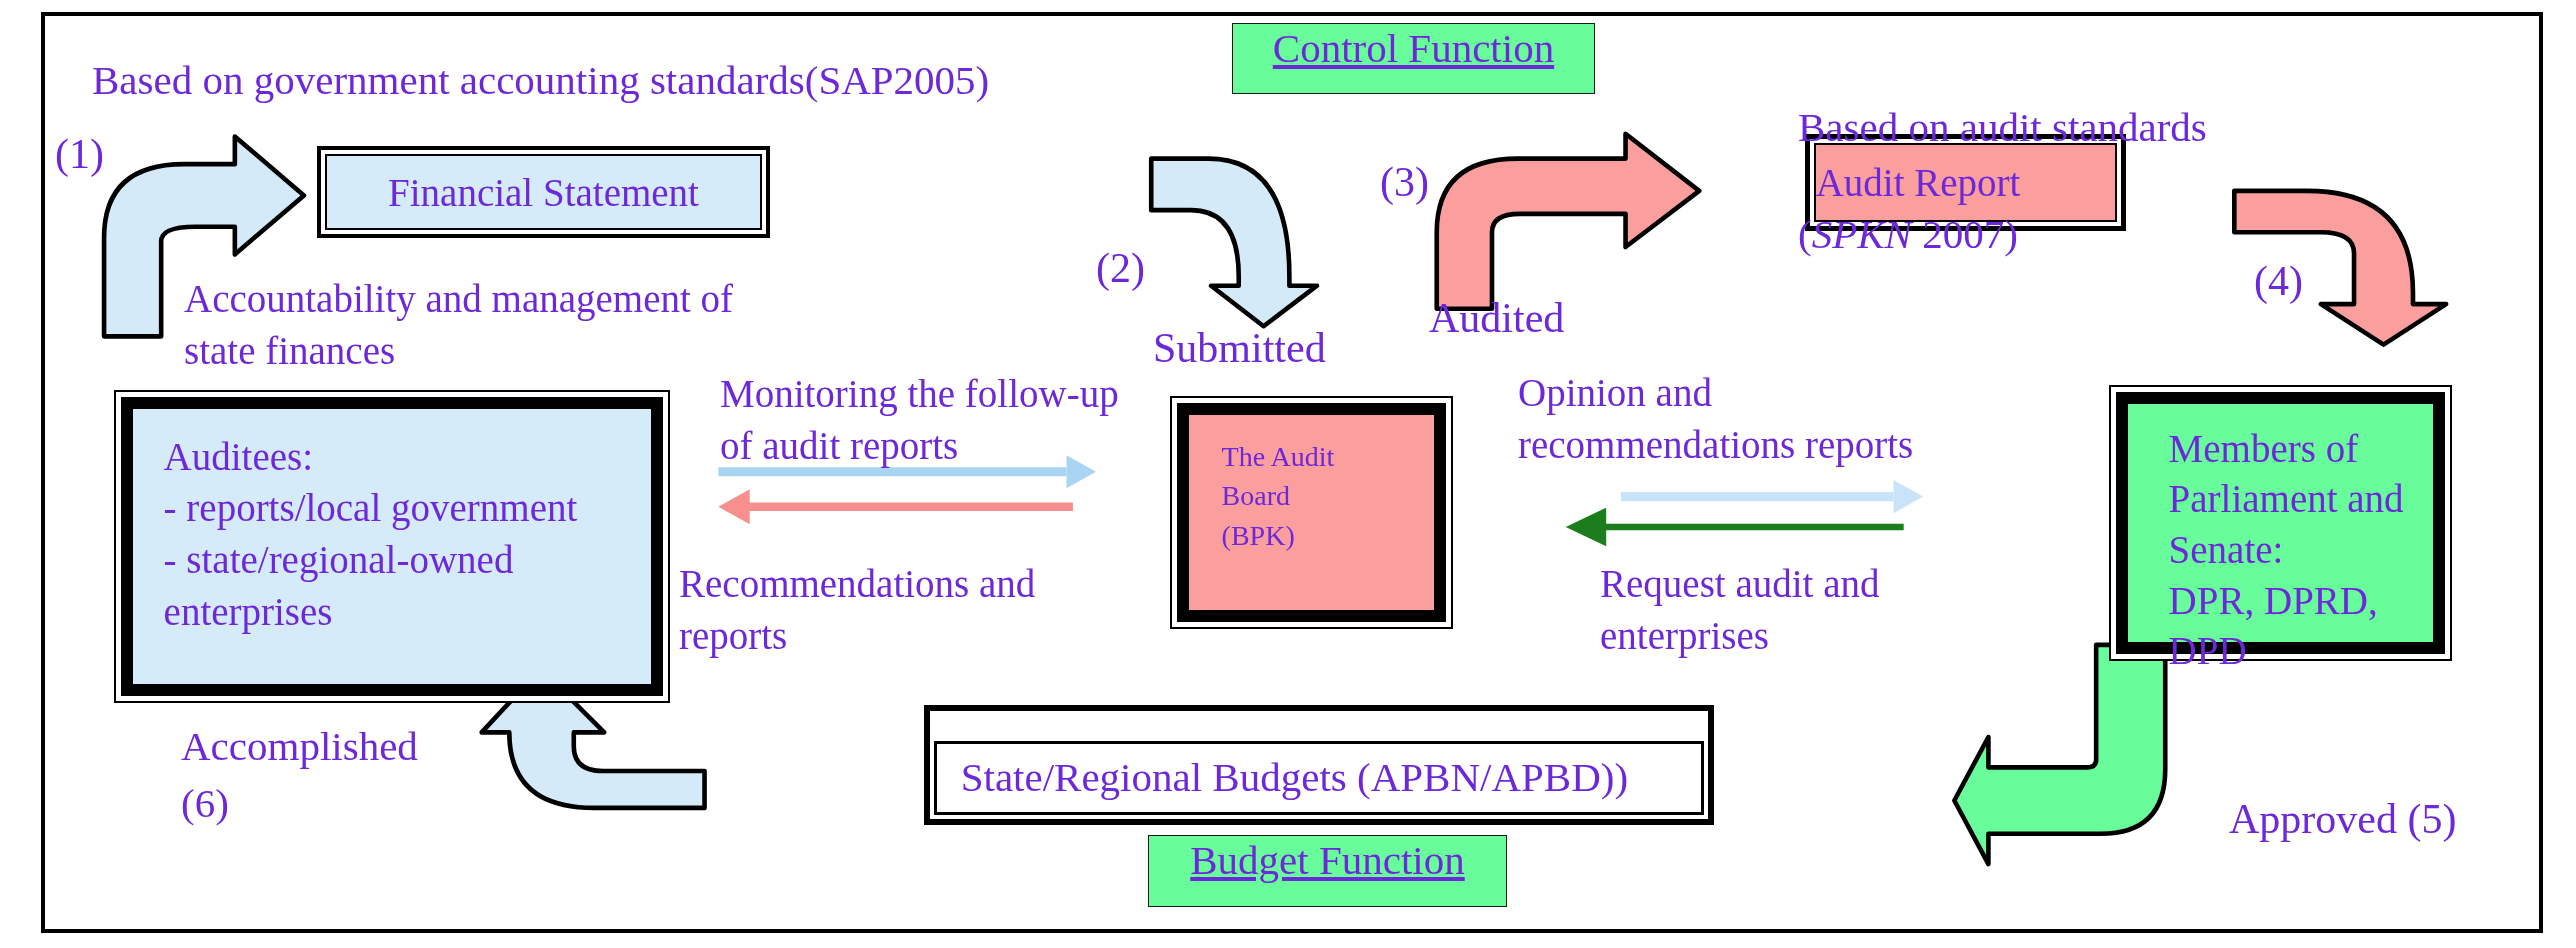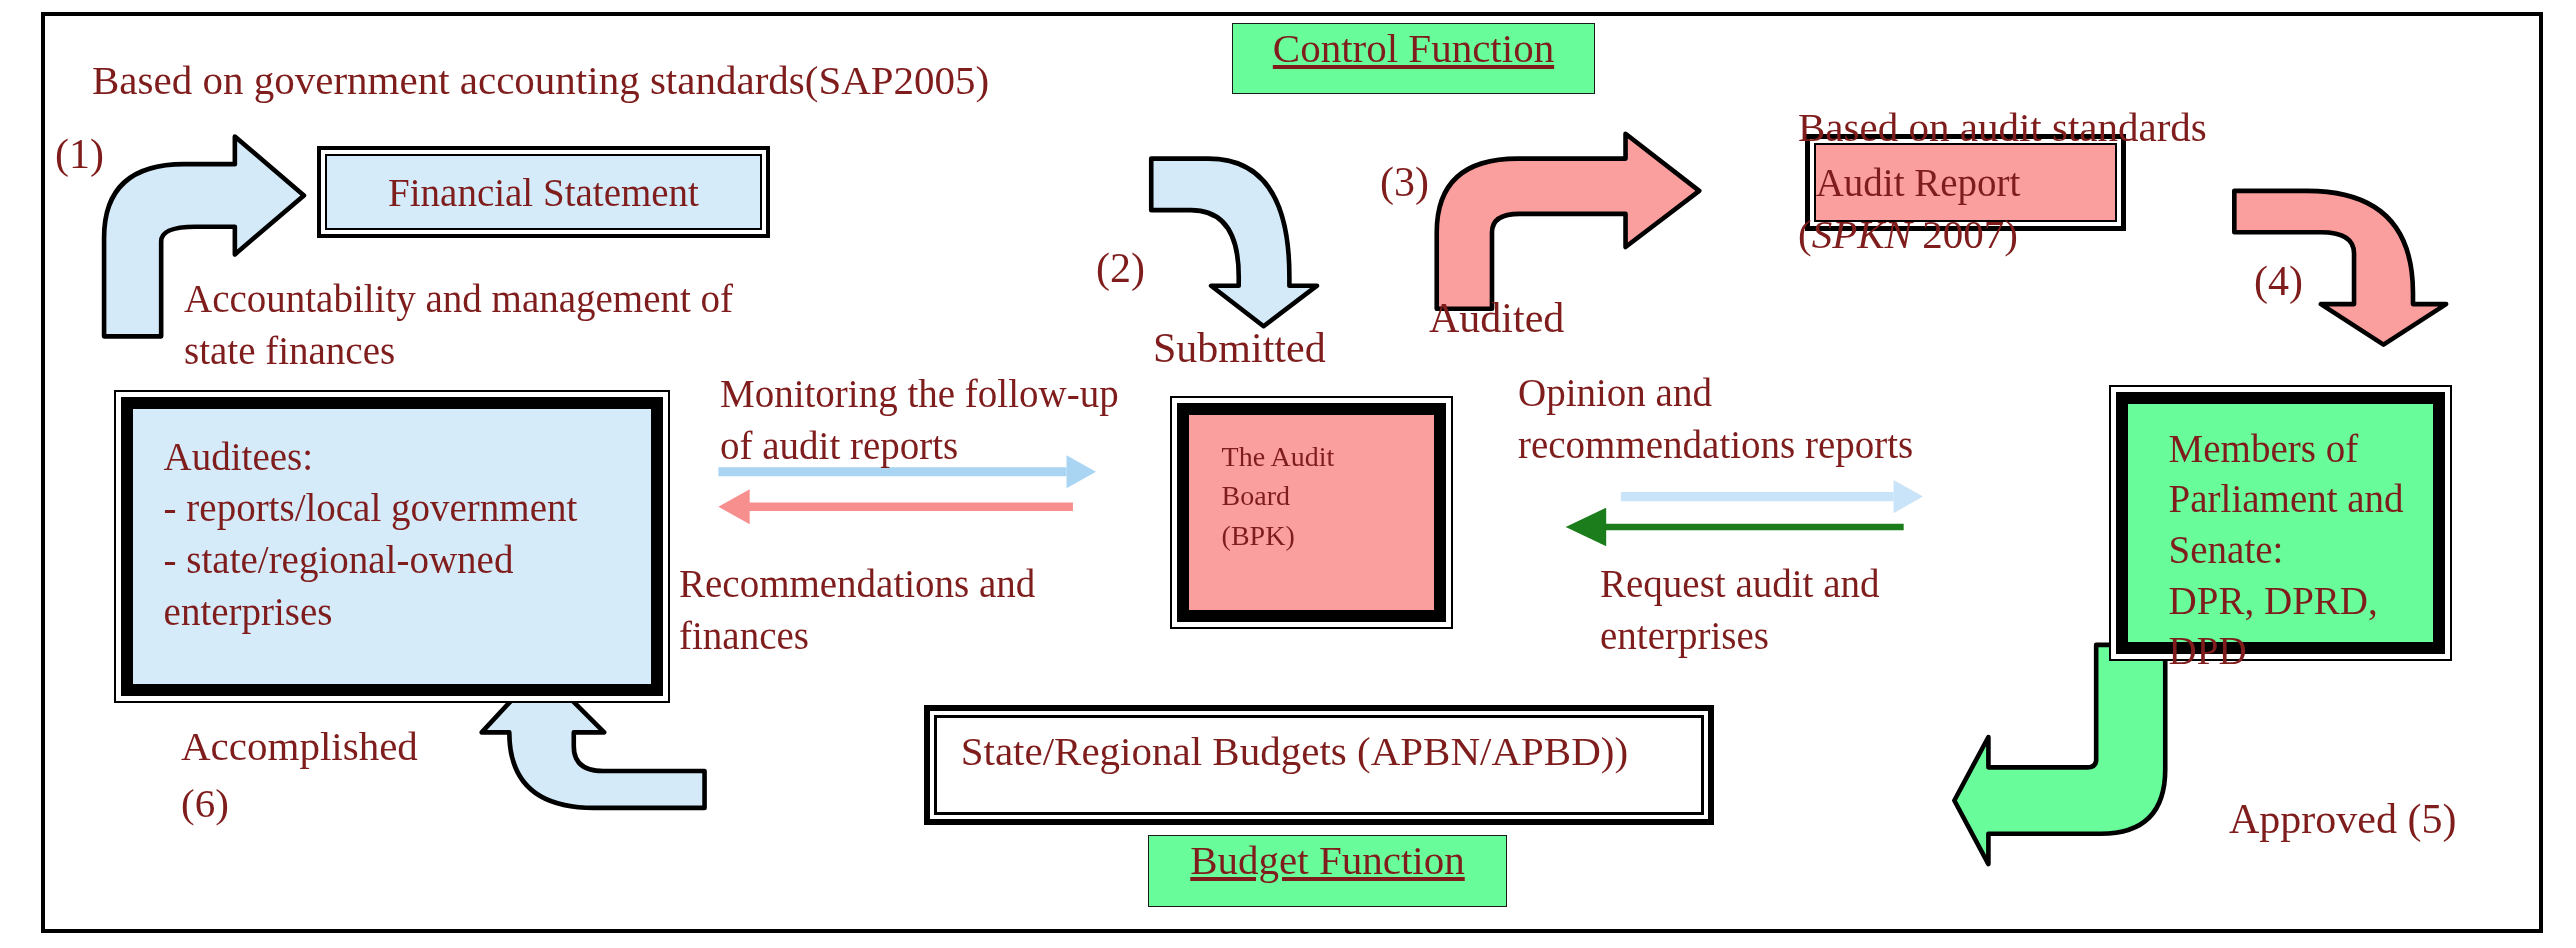--- a/index.html
+++ b/index.html
@@ -1,21 +1,21 @@
 <!DOCTYPE html>
 <html style="font-size:14.7px"><head>
 <meta charset="utf-8">
 <style>
   html,body{margin:0;padding:0;background:#ffffff;}
   #canvas{
     position:relative;
     width:2576px;height:949px;
     background:#ffffff;
     font-family:"Liberation Serif","DejaVu Serif",serif;
-    color:#7f1d1d;
+    color:#6d28d9;
     overflow:hidden;
   }
   #frame{
     position:absolute;left:41px;top:12px;width:2494px;height:913px;
     border:4.6px solid #000;background:#fff;
   }
   #arrow-layer{position:absolute;left:0;top:0;width:2576px;height:949px;z-index:1;}
   .txt{position:absolute;z-index:3;white-space:pre-line;line-height:1.33;}
   .f42{font-size:39px;}
   .f44{font-size:41px;}
@@ -42,21 +42,21 @@
   #fs-box .inner{background:#D6EBFA;justify-content:center;font-size:39px;}
   #ar-box{left:1805px;top:134px;width:321px;height:97px;border-width:5.5px;}
   #ar-box .inner{background:#FA9E9E;justify-content:flex-start;font-size:39px;}
   #auditees-box{left:114px;top:390px;width:556px;height:313px;}
   #auditees-box .inner{background:#D6EBFA;font-size:39px;padding:22px 0 0 31px;line-height:1.33;}
   #bpk-box{left:1170px;top:396px;width:283px;height:233px;}
   #bpk-box .inner{background:#FA9E9E;font-size:28px;padding:22px 0 0 33px;line-height:1.42;}
   #members-box{left:2109px;top:385px;width:343px;height:276px;}
   #members-box .inner{background:#69FC9B;font-size:39px;padding:20px 0 0 41px;line-height:1.3;}
   #budgets-box{left:924px;top:705px;width:790px;height:120px;border-width:6.4px;}
-  #budgets-box .inner{background:#fff;border-width:3.7px;justify-content:flex-start;padding-left:24px;align-items:flex-start;padding-top:9.2px;font-size:41px;}
+  #budgets-box .inner{background:#fff;border-width:3.7px;justify-content:flex-start;padding-left:24px;align-items:flex-start;padding-top:9.2px;font-size:41px;margin-top:26px;}
   #control-box{left:1232px;top:23px;width:363px;height:71px;font-size:41px;}
   #budgetfn-box{left:1148px;top:835px;width:359px;height:72px;font-size:41px;}
   .it{font-style:italic;}
 </style>
 </head>
 <body>
 
 <div id="canvas">
   <div id="frame"></div>
 
@@ -125,21 +125,21 @@
   <div class="dbox" id="auditees-box">
     <div class="inner">Auditees:
 - reports/local government
 - state/regional-owned
 enterprises</div>
   </div>
 
   <div class="txt f42" style="left:720px;top:368px;">Monitoring the follow-up
 of audit reports</div>
   <div class="txt f42" style="left:679px;top:558px;">Recommendations and
-finances</div>
+reports</div>
 
   <div class="dbox" id="bpk-box">
     <div class="inner">The Audit
 Board
 (BPK)</div>
   </div>
 
   <div class="txt f42" style="left:1518px;top:367px;">Opinion and
 recommendations reports</div>
   <div class="txt f42" style="left:1600px;top:558px;">Request audit and

